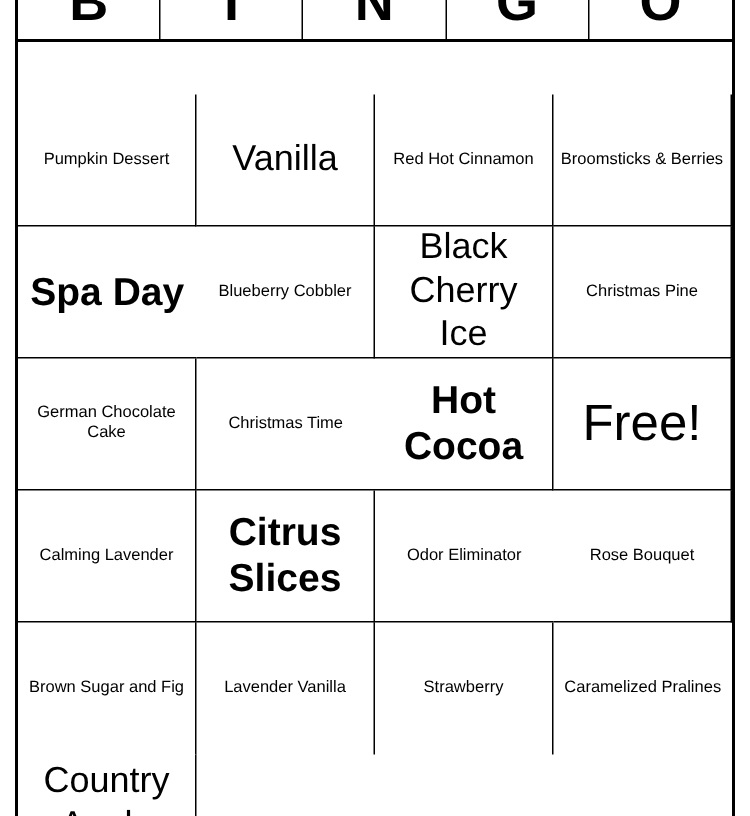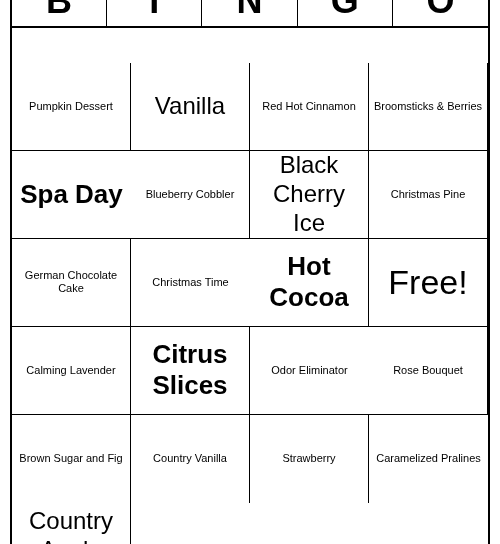--- a/index.html
+++ b/index.html
@@ -89,18 +89,18 @@
       <div class="cell">Christmas Pine</div>
       <div class="cell">German Chocolate Cake</div>
       <div class="cell">Christmas Time</div>
       <div class="cell xlarge">Hot Cocoa</div>
       <div class="cell free">Free!</div>
       <div class="cell">Calming Lavender</div>
       <div class="cell xlarge">Citrus Slices</div>
       <div class="cell">Odor Eliminator</div>
       <div class="cell">Rose Bouquet</div>
       <div class="cell">Brown Sugar and Fig</div>
-      <div class="cell">Country Vanilla</div>
+      <div class="cell">Lavender Vanilla</div>
       <div class="cell">Strawberry</div>
       <div class="cell">Caramelized Pralines</div>
       <div class="cell large">Country Apple</div>
     </div>
 </div>
 
 </body></html>

